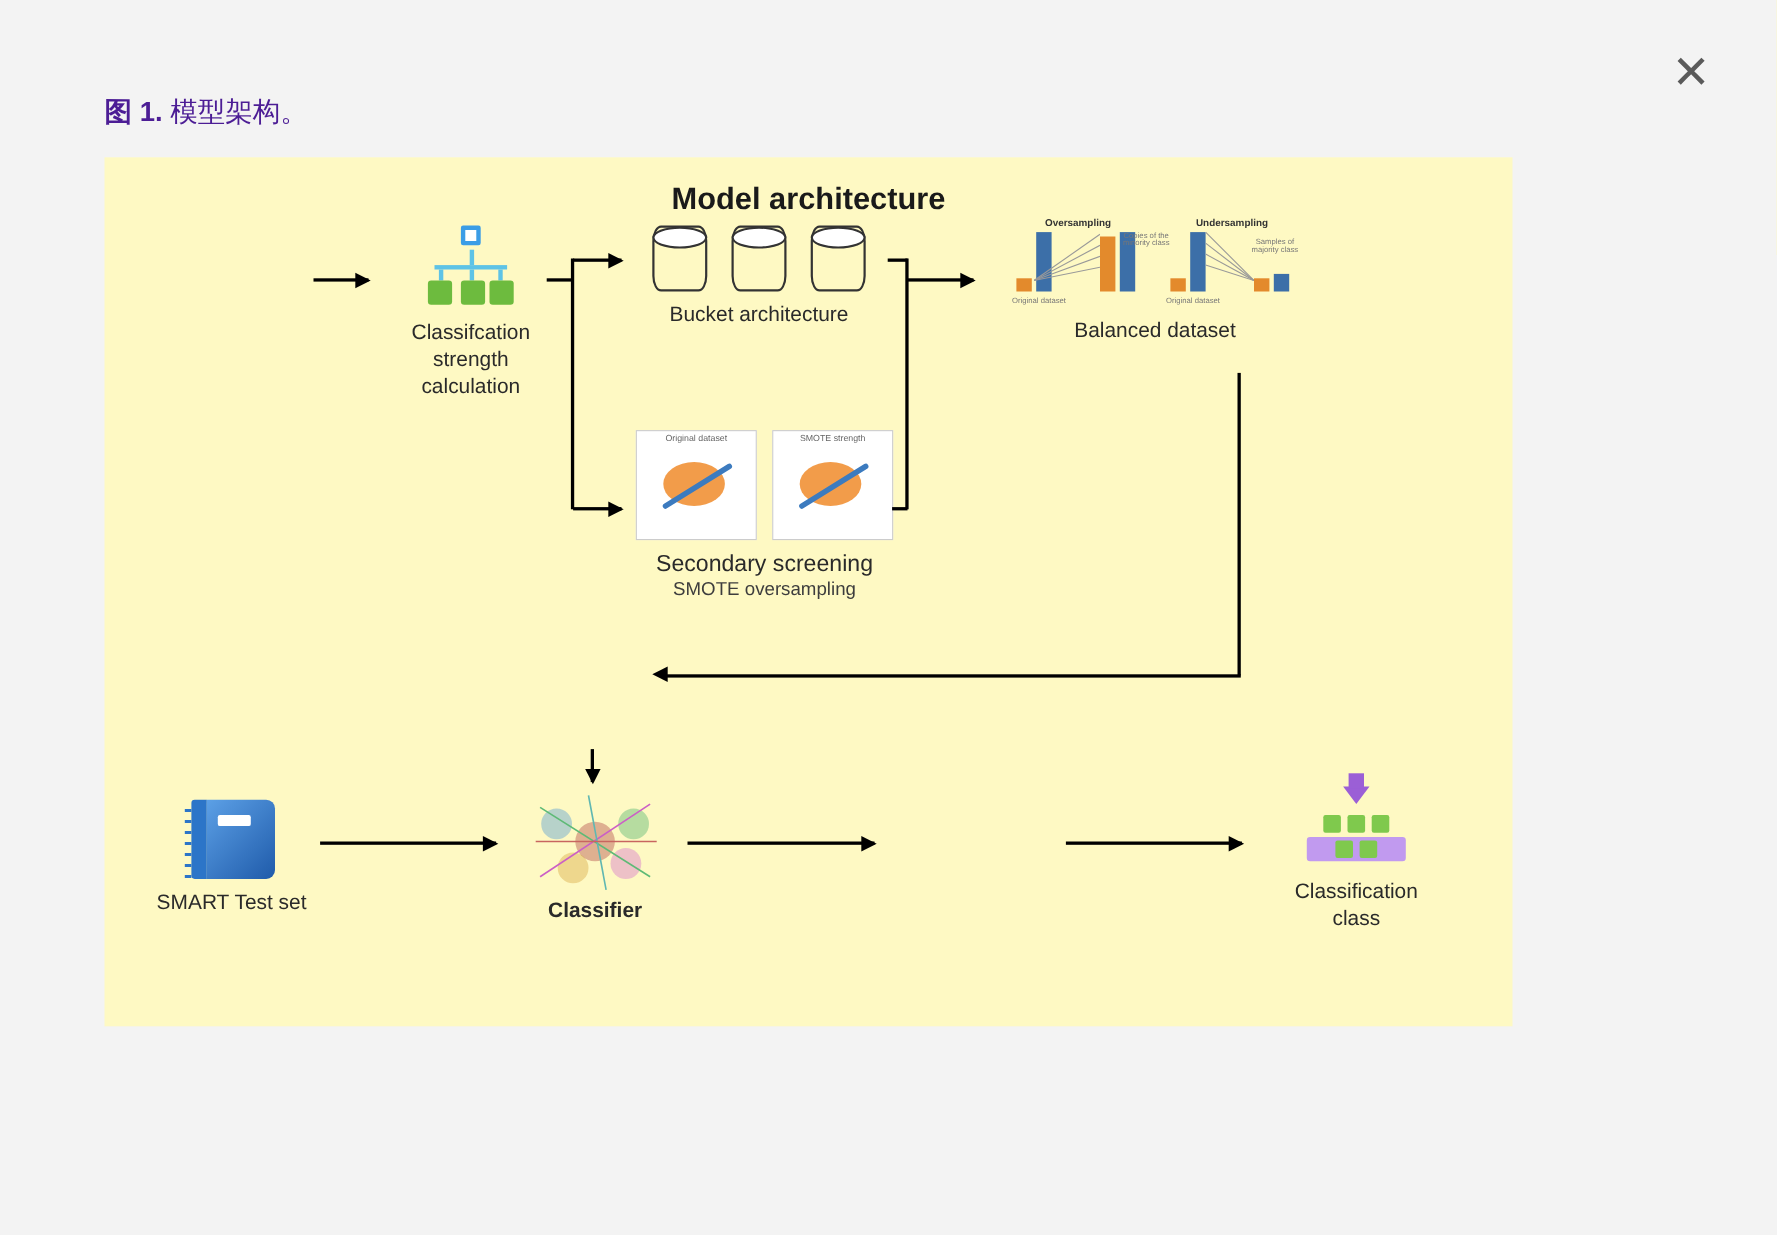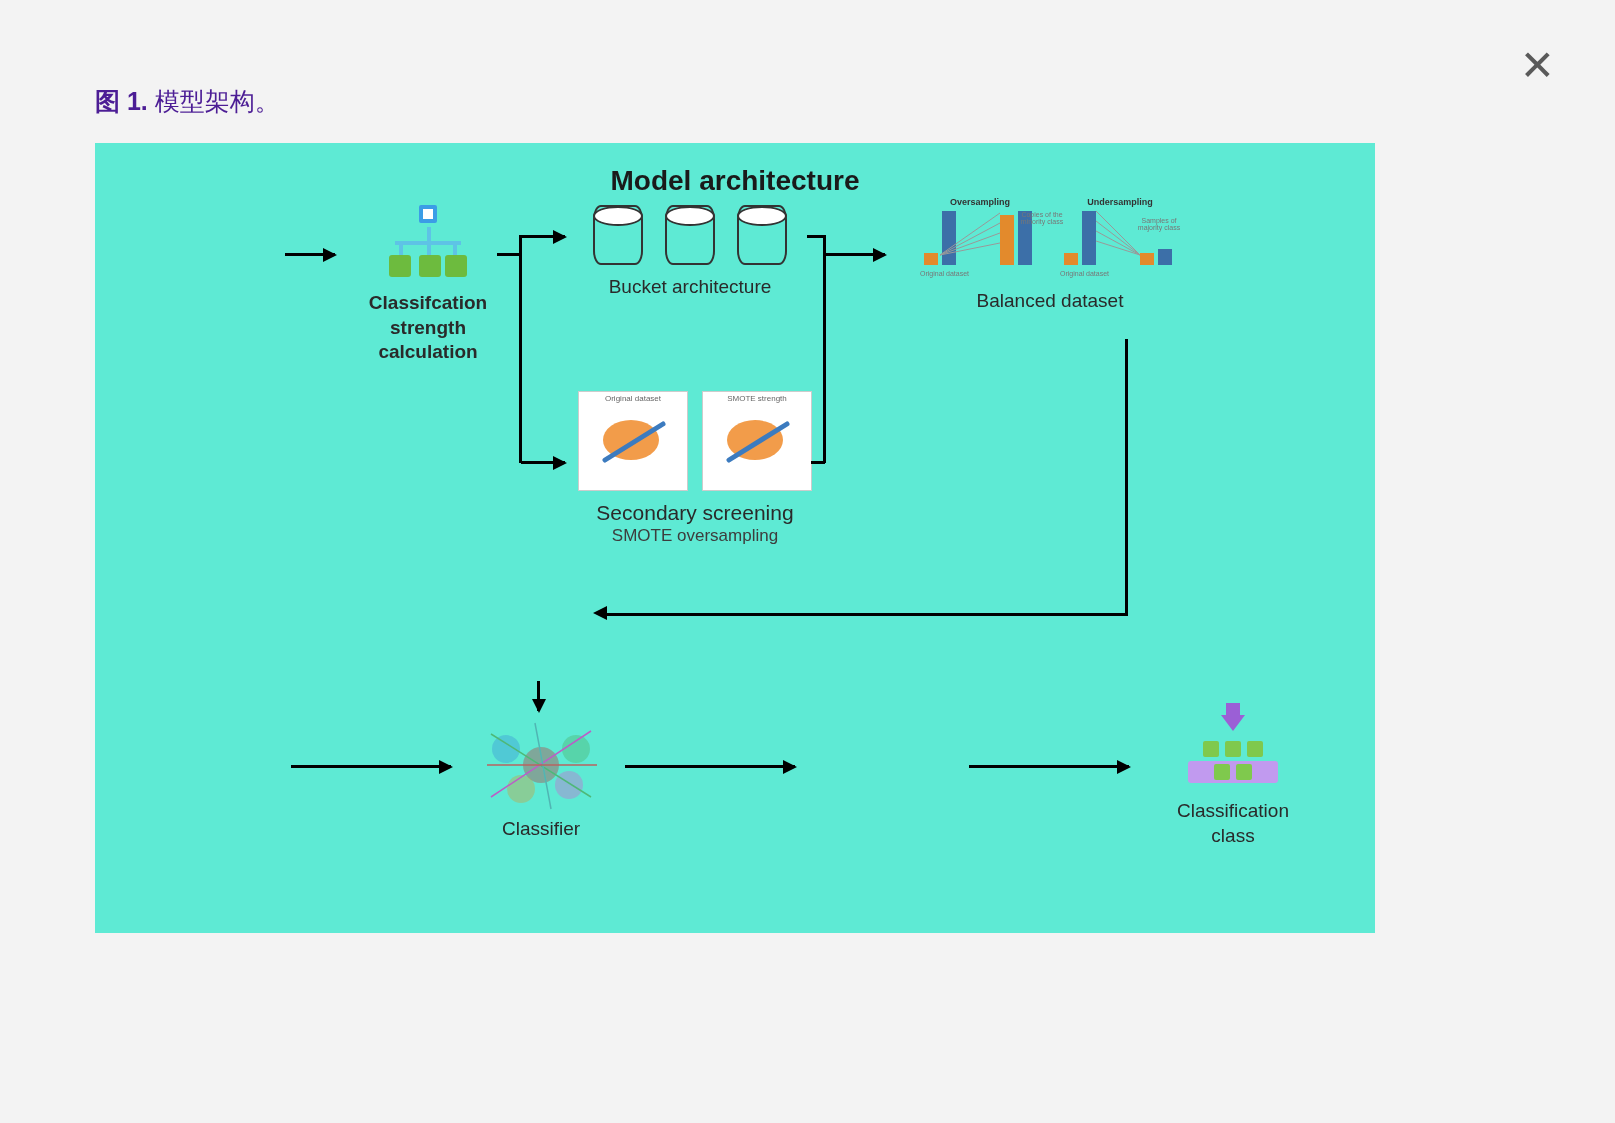--- a/index.html
+++ b/index.html
@@ -30,21 +30,21 @@
   }
   .caption {
     font-size: 25px;
     color: #4c1d95;
     margin-top: 55px;
     margin-left: 35px;
     margin-bottom: 25px;
   }
   .caption b { font-weight: 700; }
   .diagram-panel {
-    background: #5eead4;
+    background: #fef9c3;
     width: 1280px;
     height: 790px;
     margin-left: 35px;
     position: relative;
   }
   .diagram-title {
     text-align: center;
     font-size: 28px;
     font-weight: 700;
     color: #1a1a1a;
@@ -147,21 +147,21 @@
 
   <div class="caption">
     <b>图 1.</b><span> 模型架构。</span>
   </div>
 
   <div class="diagram-panel">
     <div class="diagram-title">Model architecture</div>
 
     <div class="arrow-h" style="left:190px;top:110px;width:50px;"></div>
 
-    <div class="node" style="left:258px;top:62px;width:150px;font-weight:bold;">
+    <div class="node" style="left:258px;top:62px;width:150px;">
       <div class="hierarchy-icon">
         <div class="top"></div>
           <div class="stem"></div>
           <div class="bar"></div>
         <div class="d1"></div>
           <div class="d2"></div>
           <div class="d3"></div>
         <div class="leaf l1"></div>
           <div class="leaf l2"></div>
           <div class="leaf l3"></div>
@@ -248,23 +248,30 @@
       </div>
       <div class="node-label" style="margin-top:12px;">Balanced dataset</div>
     </div>
 
     <div class="thin-line" style="left:1030px;top:196px;width:3px;height:275px;"></div>
     <div class="thin-line" style="left:510px;top:470px;width:523px;height:3px;"></div>
     <div style="position:absolute;left:498px;top:463px;border-right:14px solid #000;border-top:7px solid transparent;border-bottom:7px solid transparent;"></div>
 
     <div class="arrow-v" style="left:442px;top:538px;height:30px;"></div>
 
+    <div class="node" style="left:38px;top:580px;width:155px;">
+      <div class="notebook-icon">
+        <div class="spine"></div>
+          <div class="cover"></div>
+      </div>
+      <div class="node-label">SMART Test set</div>
+    </div>
     <div class="arrow-h" style="left:196px;top:622px;width:160px;"></div>
 
-    <div class="node" style="left:376px;top:576px;width:140px;">
+    <div class="node" style="left:376px;top:576px;width:140px;font-weight:bold;">
       <div class="classifier-thumb">
         <svg width="120" height="92" viewBox="0 0 120 92">
           <g opacity="0.9">
           <circle cx="25" cy="30" r="14" fill="#3a8ed8" opacity=".4"></circle>
           <circle cx="60" cy="46" r="18" fill="#b04848" opacity=".45"></circle>
           <circle cx="95" cy="30" r="14" fill="#4db36e" opacity=".45"></circle>
           <circle cx="40" cy="70" r="14" fill="#d29a2c" opacity=".4"></circle>
           <circle cx="88" cy="66" r="14" fill="#d05fcf" opacity=".4"></circle>
           <line x1="10" y1="15" x2="110" y2="78" stroke="#4db36e" stroke-width="1.5"></line>
           <line x1="10" y1="78" x2="110" y2="12" stroke="#c64fc6" stroke-width="1.5"></line>

